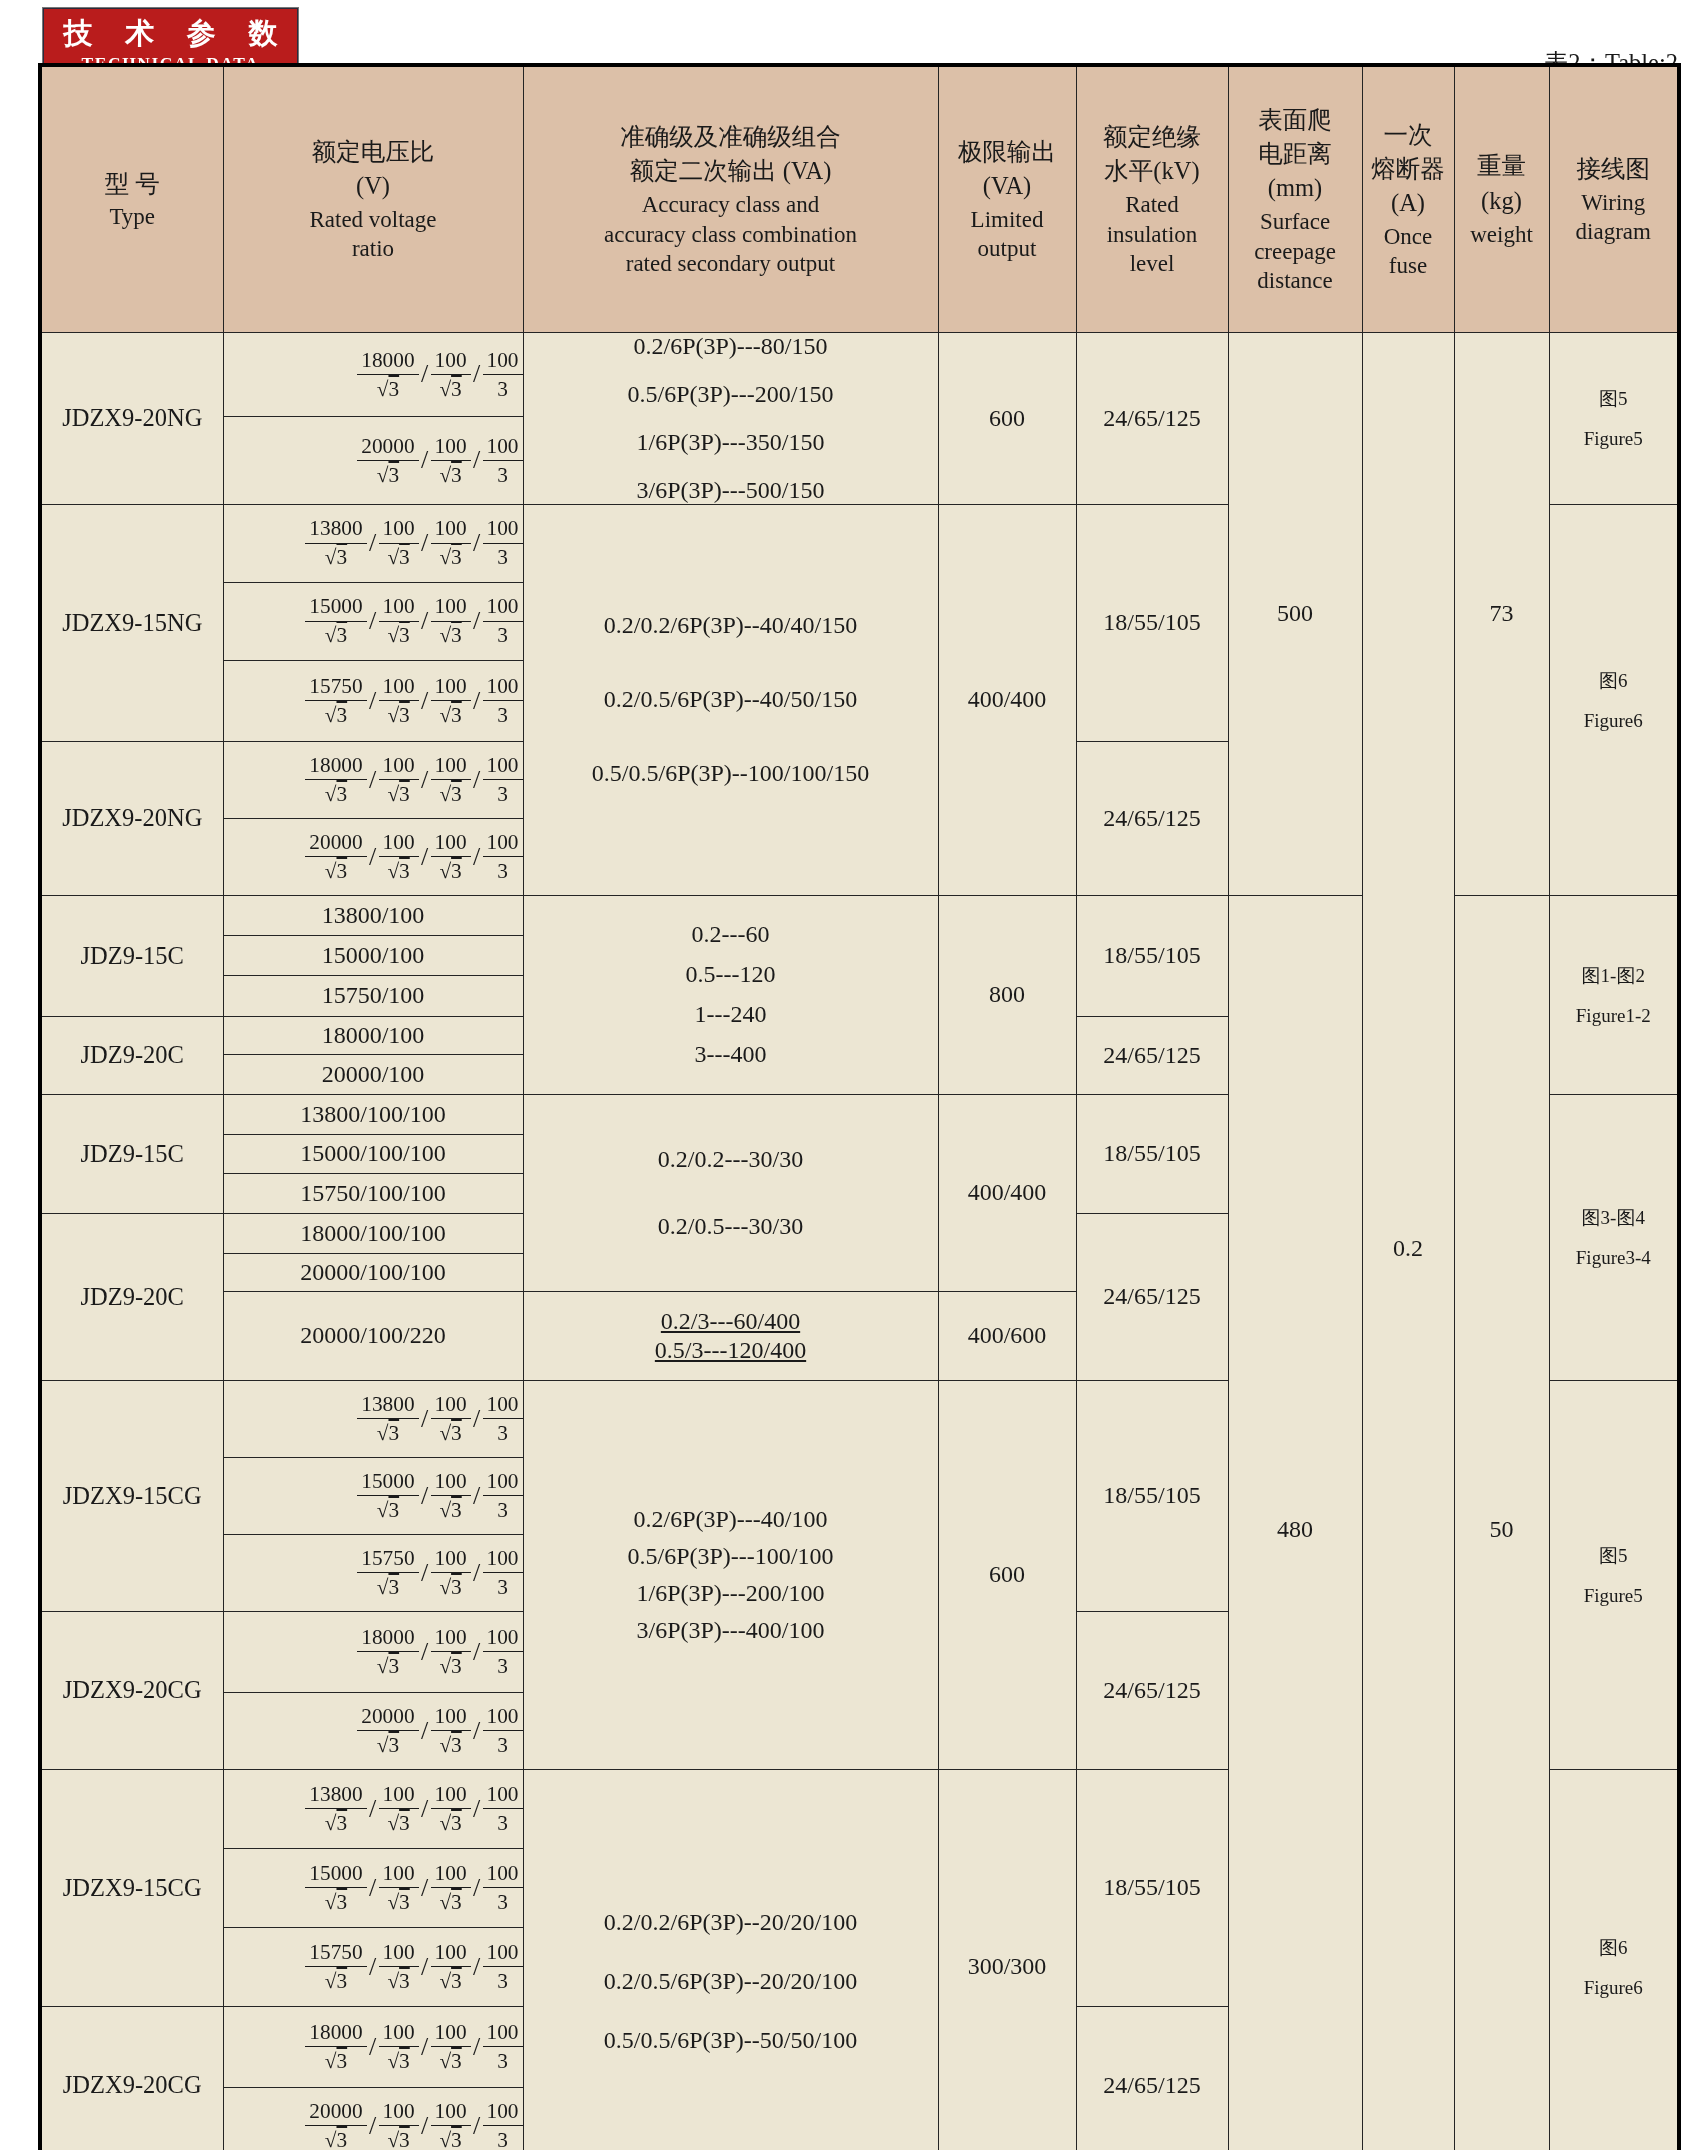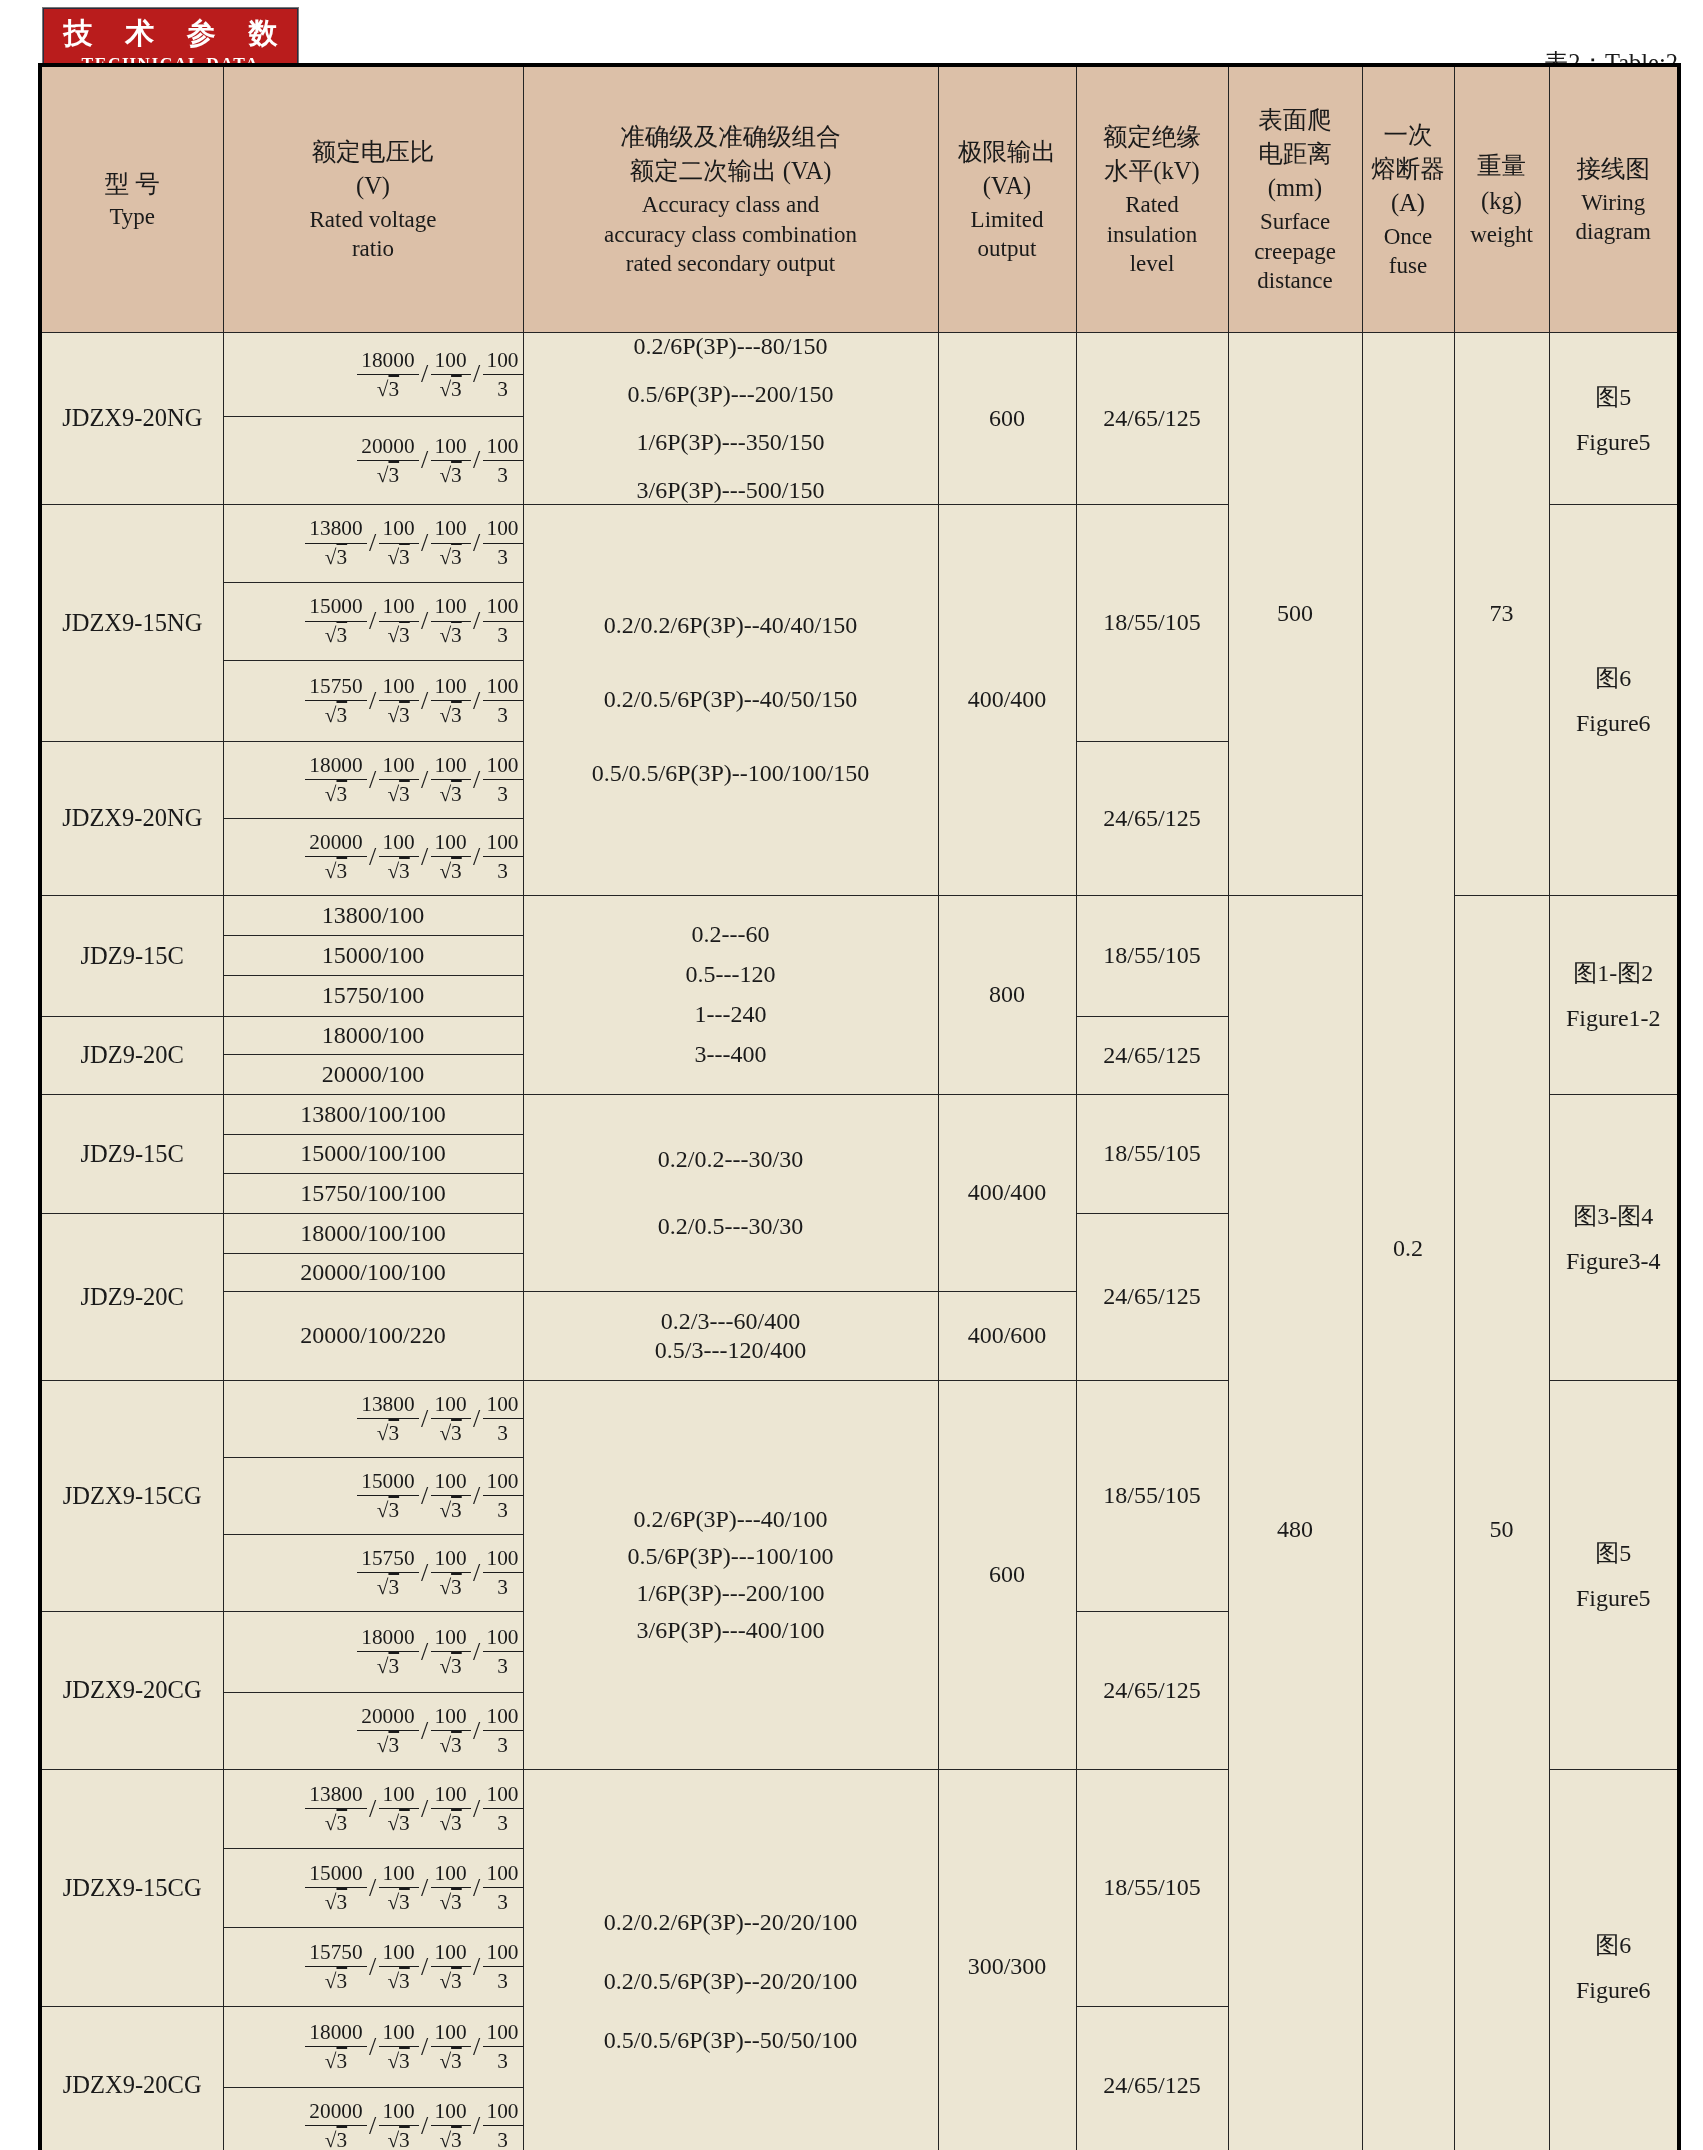--- a/index.html
+++ b/index.html
@@ -28,21 +28,21 @@
   .he{font-size:23px;line-height:1.28;white-space:pre-line;margin-top:1.6px;}
   .c-type{font-size:24.5px;}
   .c-ratio,.c-out,.c-ins,.c-creep,.c-fuse,.c-weight{font-size:24px;}
   .rwrap{display:flex;justify-content:flex-end;align-items:center;}
   .fr{display:inline-block;vertical-align:middle;text-align:center;font-size:21.3px;line-height:1.15;}
   .fr .nu{display:block;border-bottom:1.6px solid #1c1c1c;padding:0 4px 1.6px;}
   .fr .de{display:block;padding-top:1.6px;}
   .ov{text-decoration:overline;}
   .sl{font-size:26px;margin:0 2.4px;}
   .accwrap{display:flex;flex-direction:column;justify-content:center;align-items:center;font-size:24px;height:100%;}
-  .figwrap{display:flex;flex-direction:column;gap:16px;align-items:center;justify-content:center;font-size:24px;}
+  .figwrap{display:flex;flex-direction:column;gap:16px;align-items:center;justify-content:center;font-size:19px;}
 </style>
 </head>
 <body>
 
 <div class="titlebox">
   <div class="t-zh">技 术 参 数</div>
   <div class="t-en">TECHNICAL DATA</div>
 </div>
 
 <div class="caption">表2：Table:2</div>
@@ -386,21 +386,21 @@
         <td rowspan="3" class="c-type">JDZ9-20C</td>
         <td class="c-ratio">18000/100/100</td>
         <td rowspan="3" class="c-ins">24/65/125</td>
       </tr>
       <tr style="height: 38px;">
         <td class="c-ratio">20000/100/100</td>
       </tr>
       <tr style="height: 89px;">
         <td class="c-ratio">20000/100/220</td>
         <td class="c-acc">
-          <div class="accwrap" style="gap: 2px;">
+          <div class="accwrap" style="gap: 2px; text-decoration: underline;">
             <div>0.2/3---60/400</div>
             <div>0.5/3---120/400</div>
           </div>
         </td>
         <td class="c-out">400/600</td>
       </tr>
       <tr style="height: 77px;">
         <td rowspan="3" class="c-type">JDZX9-15CG</td>
         <td class="c-ratio">
           <div class="rwrap">

